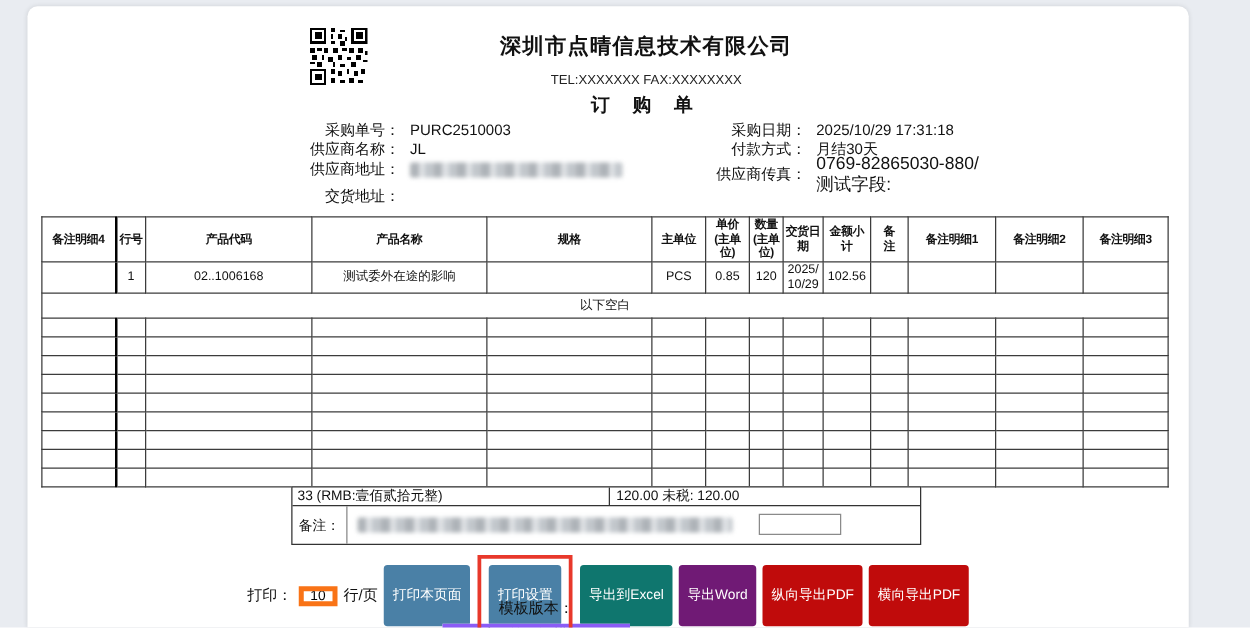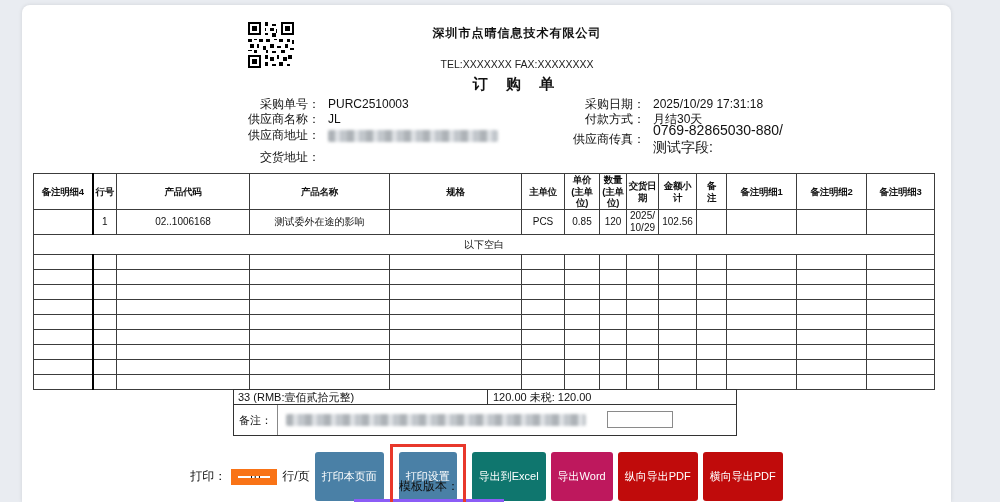--- a/index.html
+++ b/index.html
@@ -12,21 +12,21 @@
     color:#111;
   }
   .page {
     position:absolute; left:22px; top:5px; width:929px; height:497px;
     background:#fff; border-radius:8px 8px 0 0;
     box-shadow:0 0 4px rgba(0,0,0,.10);
   }
   
   .qr { position:absolute; left:226px; top:17px; width:46px; height:46px; }
   .hdr-center { position:absolute; left:200px; width:590px; text-align:center; }
-  .company { top:20px; font-size:12px; font-weight:bold; letter-spacing:1px; }
+  .company { top:20px; font-size:17px; font-weight:bold; letter-spacing:1px; }
   .telfax  { top:53px; font-size:10.5px; color:#222; }
   .doctitle{ top:70px; font-size:15px; font-weight:bold; letter-spacing:7px; }
   
   .info-row { position:absolute; display:flex; align-items:center; font-size:12px; height:14px; }
   .info-row.tall { height:28px; }
   .ilabel { display:inline-block; width:90px; text-align:right; white-space:nowrap; }
   .ival { margin-left:8px; white-space:pre-line; }
   .ival.wrap { width:132px; word-break:break-all; line-height:1.2; font-size:14px; }
   .redact { display:inline-block; height:12px; vertical-align:middle; border-radius:2px;
     background:repeating-linear-gradient(90deg,#9aa0a6 0 7px,#d6dade 7px 12px,#b3b9bf 12px 19px);
@@ -51,27 +51,27 @@
   .sum-amt { flex:1; padding-left:5px; text-align:left; }
   .sum-remark { display:flex; align-items:center; height:30px; position:relative; }
   .remark-label { width:44px; height:100%; display:flex; align-items:center; padding-left:5px;
     border-right:1px solid #888; }
   .remark-blur { margin-left:8px; width:300px; }
   .remark-box { position:absolute; left:373px; top:6px; width:66px; height:17px;
     border:1px solid #8a8a8a; background:#fff; }
   
   .controls { position:absolute; top:447px; left:0; width:929px; display:flex;
     justify-content:center; align-items:center; gap:5px; font-size:12px; }
-  .rows-input { width:46px; height:16px; border:7px solid #f97316; text-align:center;
+  .rows-input { width:31px; height:16px; border:4px solid #f97316; text-align:center;
     font-size:11px; font-family:inherit; }
   .btn { border:none; color:#fff; font-size:11px; padding:18px 7px; border-radius:3px;
     font-family:inherit; cursor:pointer; white-space:nowrap; line-height:1.2; }
   .btn-steel { background:#4a80a6; }
   .btn-green { background:#0f766e; }
-  .btn-blue  { background:#be185d; }
+  .btn-blue  { background:#701a75; }
   .btn-red   { background:#c00b0b; }
   .hl-wrap { position:relative; margin:0 10px; display:inline-block;text-decoration:underline; }
   .hl-box { position:absolute; left:-9px; right:-9px; top:-8px; bottom:-7px;
     border:3px solid #e8382b; pointer-events:none; z-index:5; }
   .template-row { position:absolute; top:473px; left:0; width:814px; display:flex;
     justify-content:center; align-items:center; gap:4px; font-size:12px;flex-direction:column; }
   .select { width:150px; height:19px; border:5px solid #8b5cf6; background:#fff;
     display:flex; align-items:center; justify-content:center; padding:0 5px;
     font-size:12px; cursor:pointer; }
   .chev { font-size:11px; color:#333; line-height:1; }

